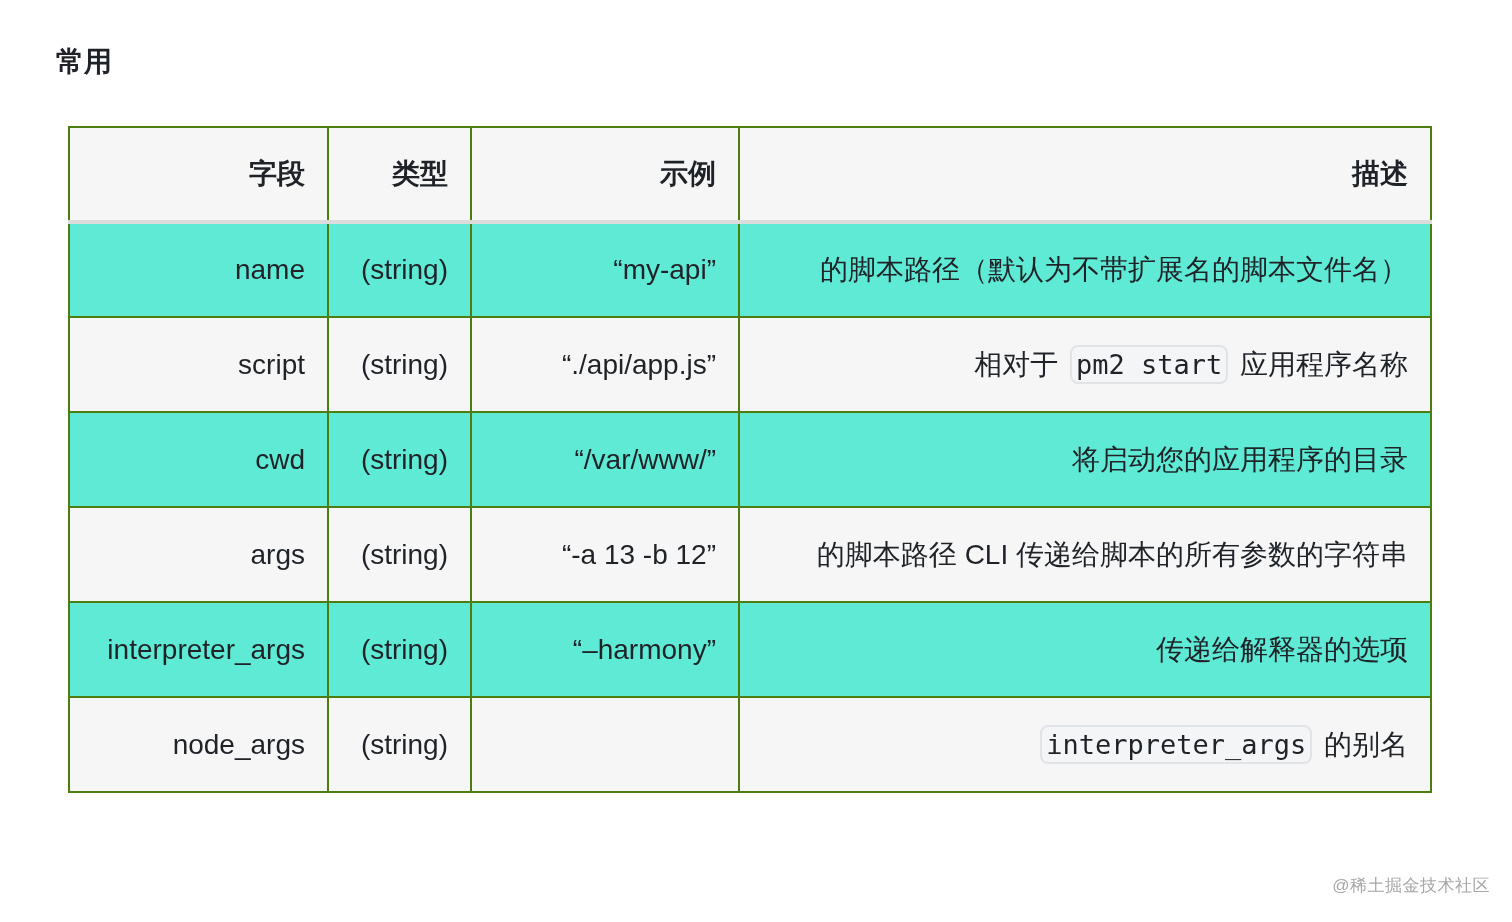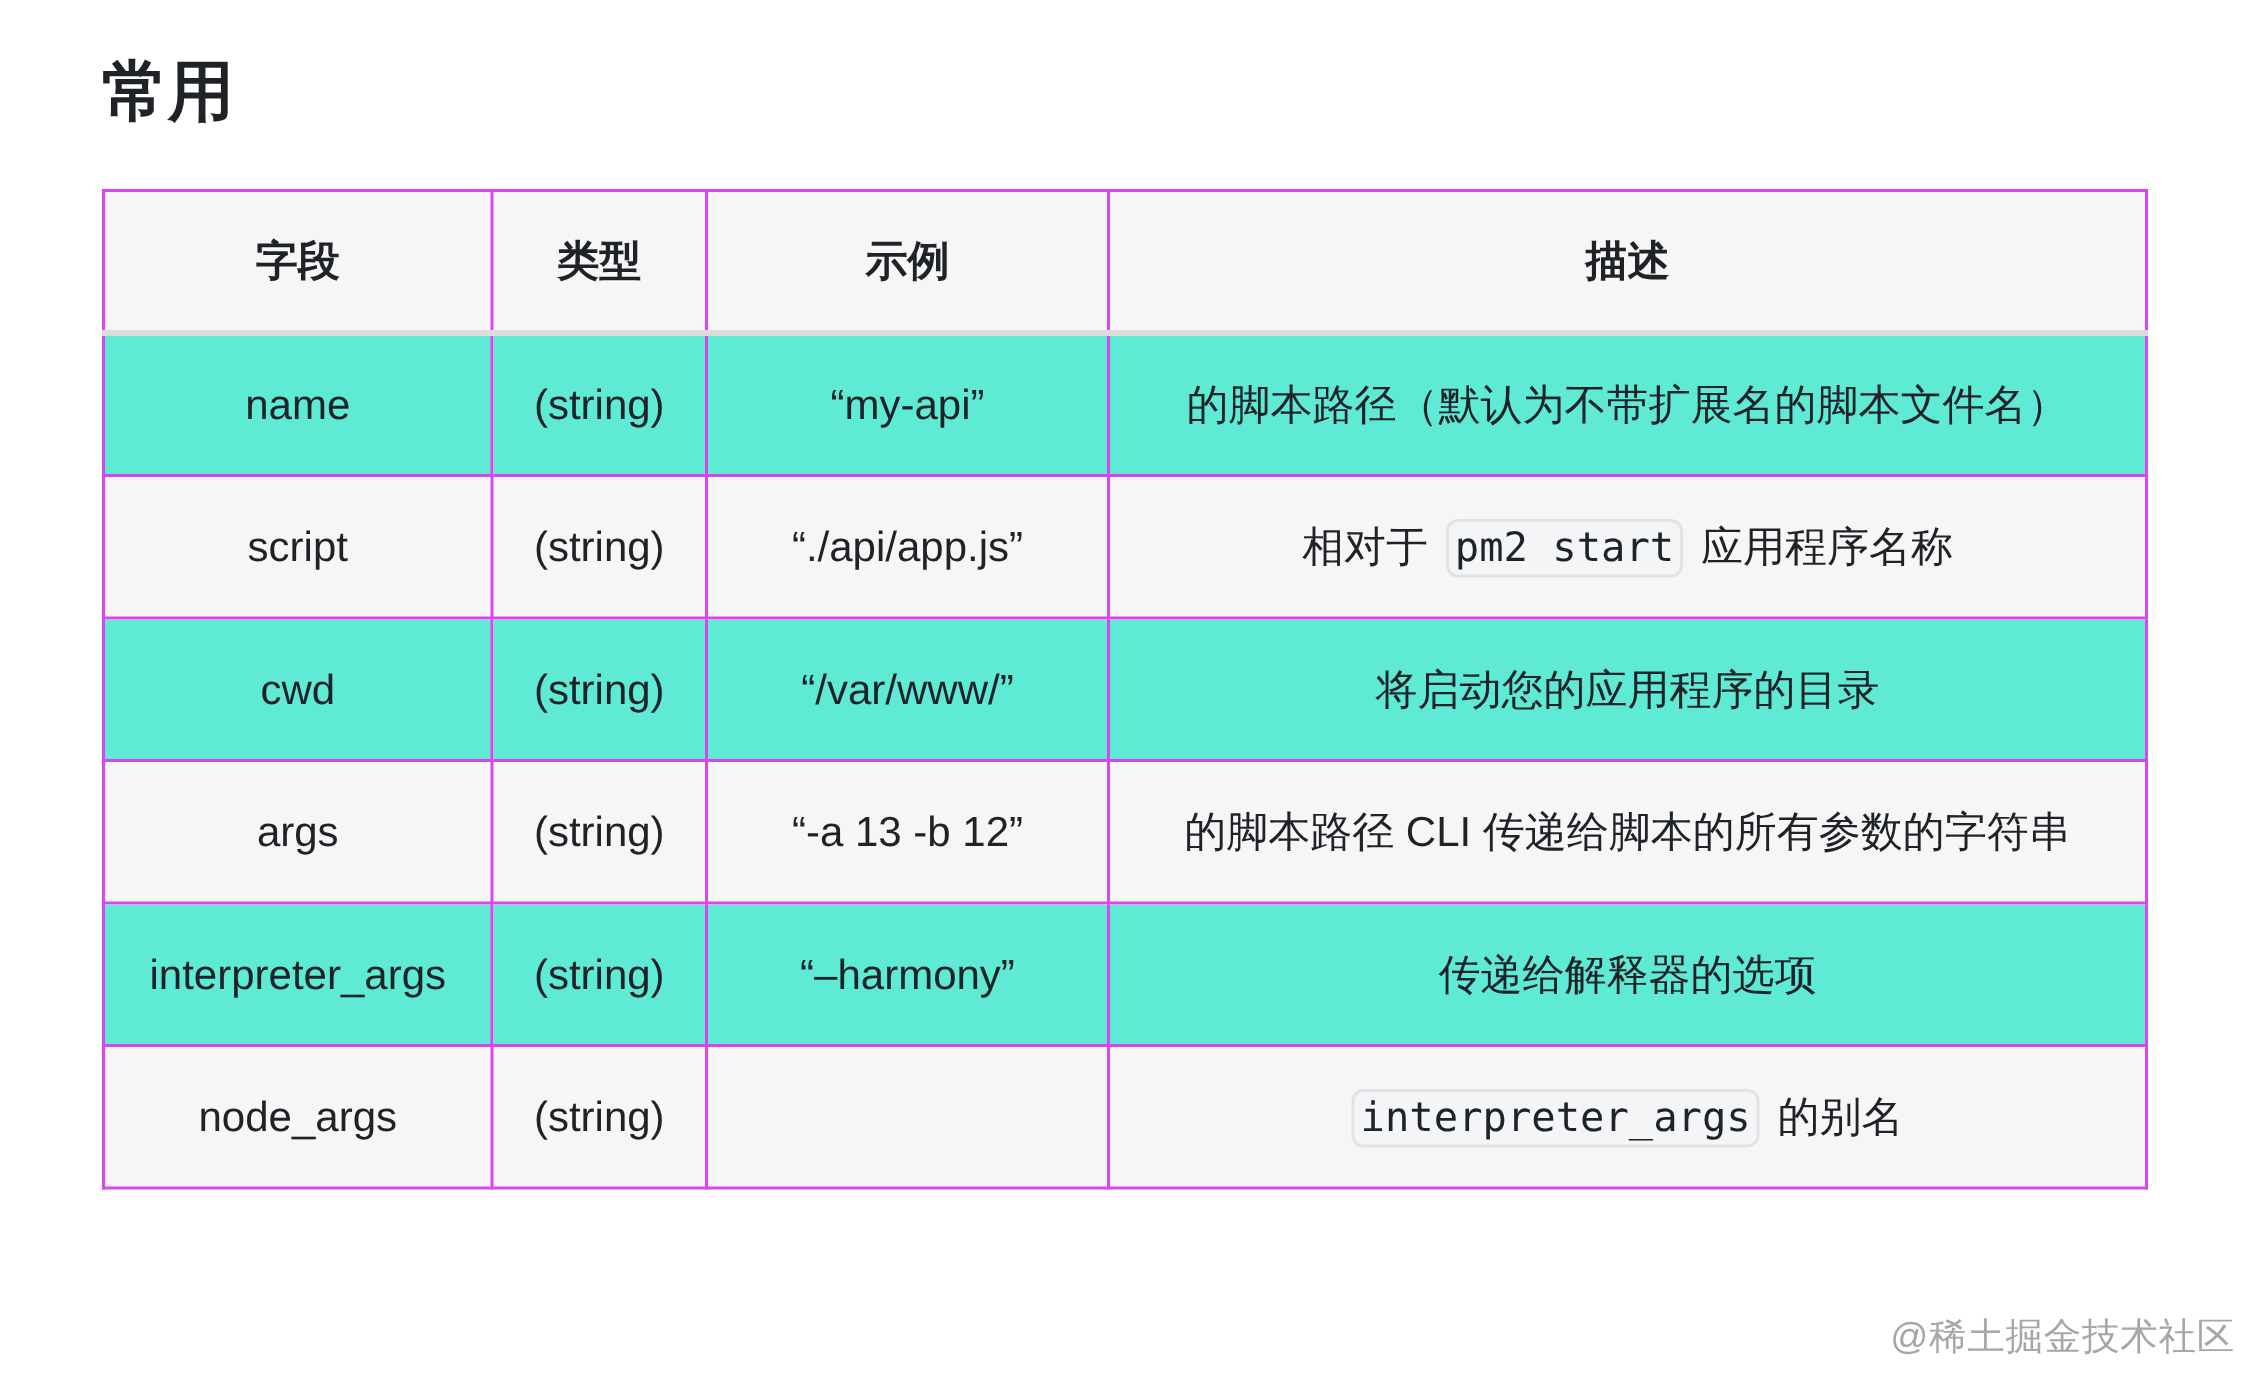--- a/index.html
+++ b/index.html
@@ -1,48 +1,48 @@
 <!DOCTYPE html>
 <html><head>
 <meta charset="utf-8">
 <style>
   html, body { margin:0; padding:0; background:#ffffff; }
   body {
     width:1512px; height:922px; position:relative; overflow:hidden;
     font-family:"Liberation Sans","DejaVu Sans",sans-serif; color:#1f2328;
   }
   .title {
-    position:absolute; left:68px; top:34px;
-    font-size:44px; font-weight:700; line-height:56px; margin:0; color:#1f2328;
+    position:absolute; left:56px; top:34px;
+    font-size:28px; font-weight:700; line-height:56px; margin:0; color:#1f2328;
   }
   table.params {
     position:absolute; left:68px; top:126px; width:1362px;
     border-collapse:collapse; table-layout:fixed;
     font-size:28px;
   }
   table.params col.c1 { width:259px; }
   table.params col.c2 { width:143px; }
   table.params col.c3 { width:268px; }
   table.params col.c4 { width:692px; }
   table.params th, table.params td {
-    border:2px solid #d946ef; padding:0 22px; text-align:center;
+    border:2px solid #4d7c0f; padding:0 22px; text-align:right;
     vertical-align:middle; white-space:nowrap; overflow:hidden;
   }
   table.params thead tr { background:#f6f6f6; height:95px; }
   table.params thead th { font-weight:700; border-bottom:4px solid #dcdcdc; }
   table.params tbody tr { height:95px; background:#5eead4; }
   table.params tbody tr:nth-child(even) { background:#f6f6f6; }
   code.inline {
     font-family:"DejaVu Sans Mono","Liberation Mono",monospace; font-size:27px;
     background:#f4f5f6; border:2px solid #e1e3e6; border-radius:8px;
     padding:2px 4px; margin:16px 4px;
   }
   .watermark {
     position:absolute; right:22px; top:874px;
-    font-size:25px; color:#a7a7a7; letter-spacing:0.5px;
+    font-size:17px; color:#a7a7a7; letter-spacing:0.5px;
   }
 </style>
 </head>
 <body>
 
 <h2 class="title">常用</h2>
 
 <table class="params">
   <colgroup>
       <col class="c1">

